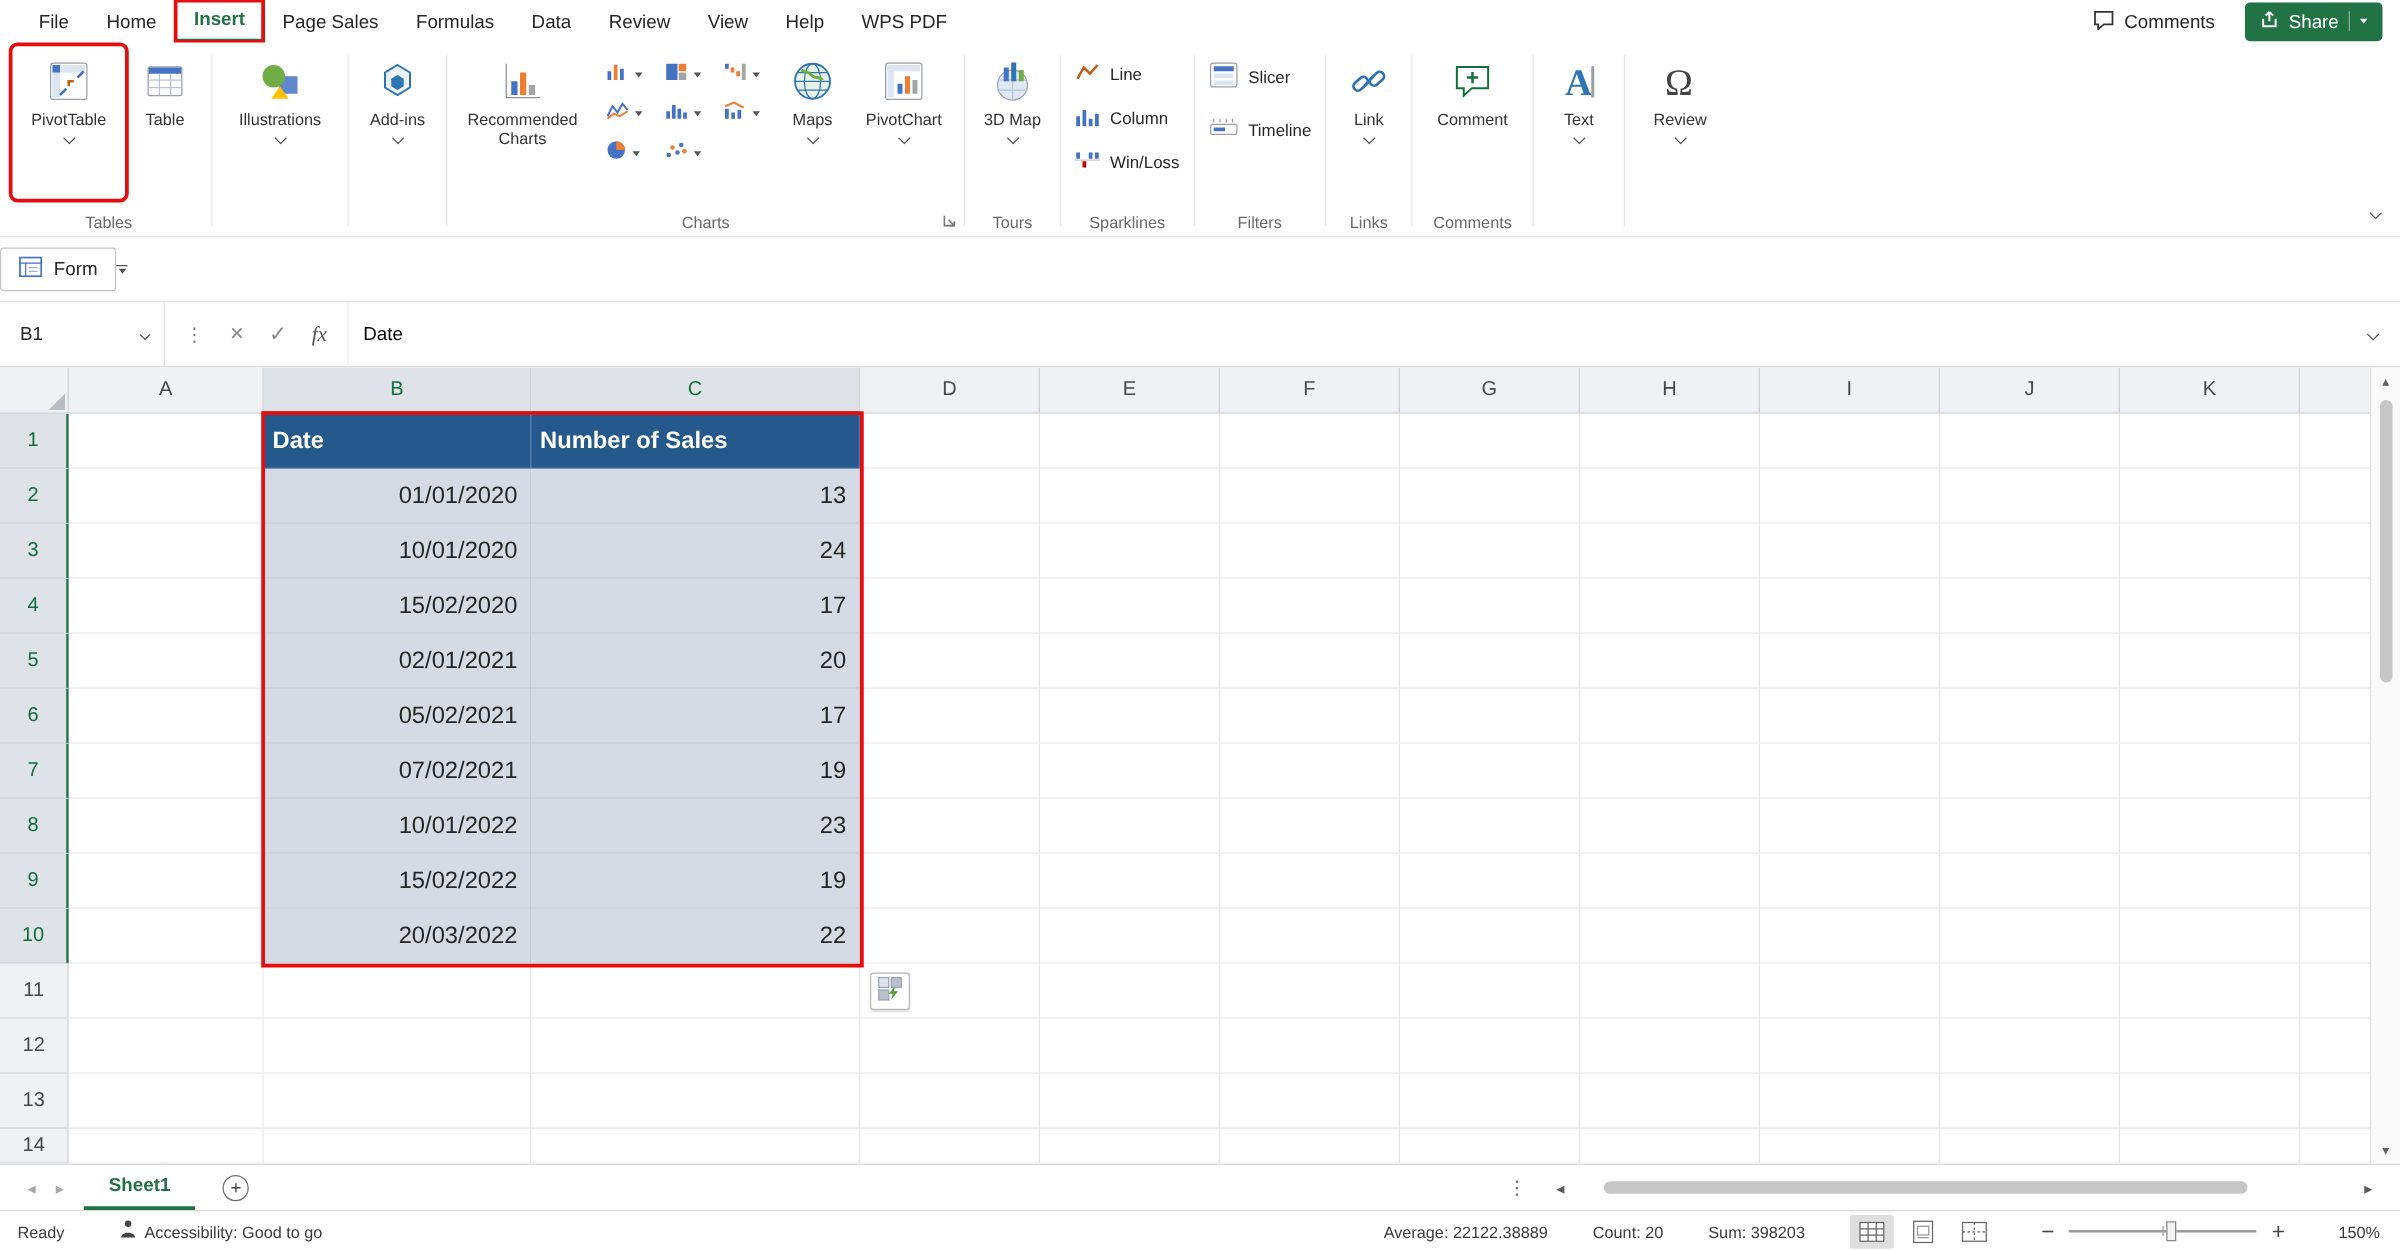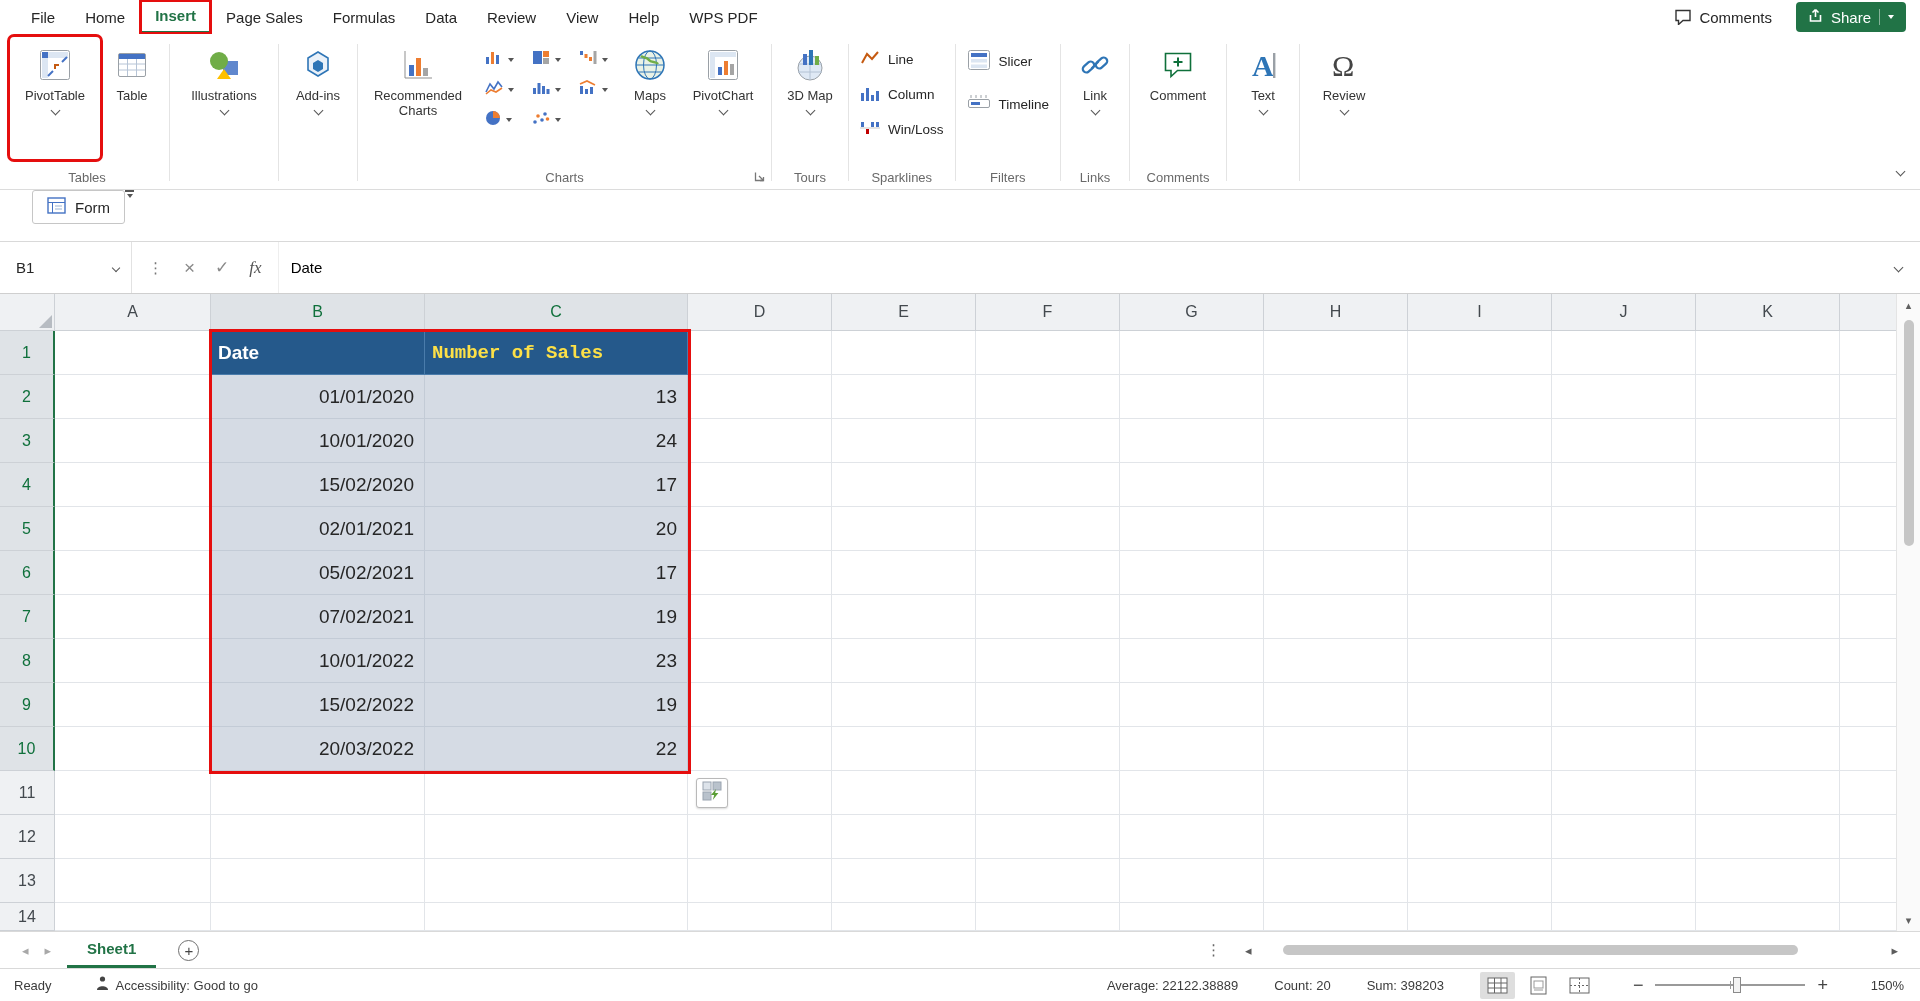--- a/index.html
+++ b/index.html
@@ -29,21 +29,21 @@
   .chvd{width:7px;height:7px;border-right:1.4px solid #555;border-bottom:1.4px solid #555;transform:rotate(45deg);display:inline-block;margin-top:0}
   .tri{width:0;height:0;border-left:3.5px solid transparent;border-right:3.5px solid transparent;border-top:4px solid #555;display:inline-block}
   .chart-grid{display:grid;grid-template-columns:repeat(3,auto);column-gap:12px;row-gap:7px;margin:10px 8px 0 8px}
   .cbtn{display:flex;align-items:center;gap:5px;padding:2px 3px;cursor:pointer}
   .scol{display:flex;flex-direction:column;gap:10px;margin-top:9px}
   .srow{display:flex;align-items:center;gap:8px;font-size:13.5px;padding:2px 5px;cursor:pointer;white-space:nowrap}
   .dlauncher{position:absolute;right:0;bottom:4px;cursor:pointer}
   .ribbon-collapse{position:absolute;right:16px;bottom:10px;cursor:pointer}
 
   
-  .qat-row{height:52px;display:flex;align-items:flex-start;padding-left:32px;border-bottom:1px solid #d9d9d9;background:#fff}
+  .qat-row{height:52px;display:flex;align-items:center;padding-left:0;border-bottom:1px solid #d9d9d9;background:#fff}
   .form-btn{display:flex;align-items:center;gap:9px;border:1px solid #c6c6c6;border-radius:3px;padding:6px 14px;font-size:15px;cursor:pointer}
   .qat-more{display:flex;flex-direction:column;align-items:center;cursor:pointer}
   .qat-more .bar{width:9px;height:1.6px;background:#555;margin-bottom:2px}
 
   
   .formula-row{height:52px;display:flex;align-items:stretch;border-bottom:1px solid #cfcfcf;background:#fff}
   .namebox{width:132px;display:flex;align-items:center;justify-content:space-between;padding:0 12px 0 16px;font-size:15px;border-right:1px solid #e2e2e2;cursor:pointer}
   .fx-strip{display:flex;align-items:center;gap:20px;padding:0 16px;color:#8a8a8a;font-size:17px}
   .fx-dots{color:#777;font-size:15px;letter-spacing:1px}
   .fx-x{font-size:19px}
@@ -524,21 +524,21 @@
       <div class="col-hdr" style="width: 144px;">I</div>
       <div class="col-hdr" style="width: 144px;">J</div>
       <div class="col-hdr" style="width: 144px;">K</div>
       <div class="col-hdr filler"></div>
     </div>
   <div id="gridbody">
       <div class="grid-row">
         <div class="row-hdr sel">1</div>
         <div class="cell" style="width: 156px;"></div>
         <div class="cell thdr" style="width: 214px; background: rgb(37, 89, 139); color: rgb(255, 255, 255);">Date</div>
-        <div class="cell thdr" style="width: 263px; background: rgb(37, 89, 139); color: #fde047; font-family: Liberation Mono, monospace;">Number of Sales</div>
+        <div class="cell thdr" style="width: 263px; background: rgb(37, 89, 139); color: #ffffff;">Number of Sales</div>
         <div class="cell" style="width: 144px;"></div>
         <div class="cell" style="width: 144px;"></div>
         <div class="cell" style="width: 144px;"></div>
         <div class="cell" style="width: 144px;"></div>
         <div class="cell" style="width: 144px;"></div>
         <div class="cell" style="width: 144px;"></div>
         <div class="cell" style="width: 144px;"></div>
         <div class="cell" style="width: 144px;"></div>
         <div class="cell filler"></div>
       </div>

